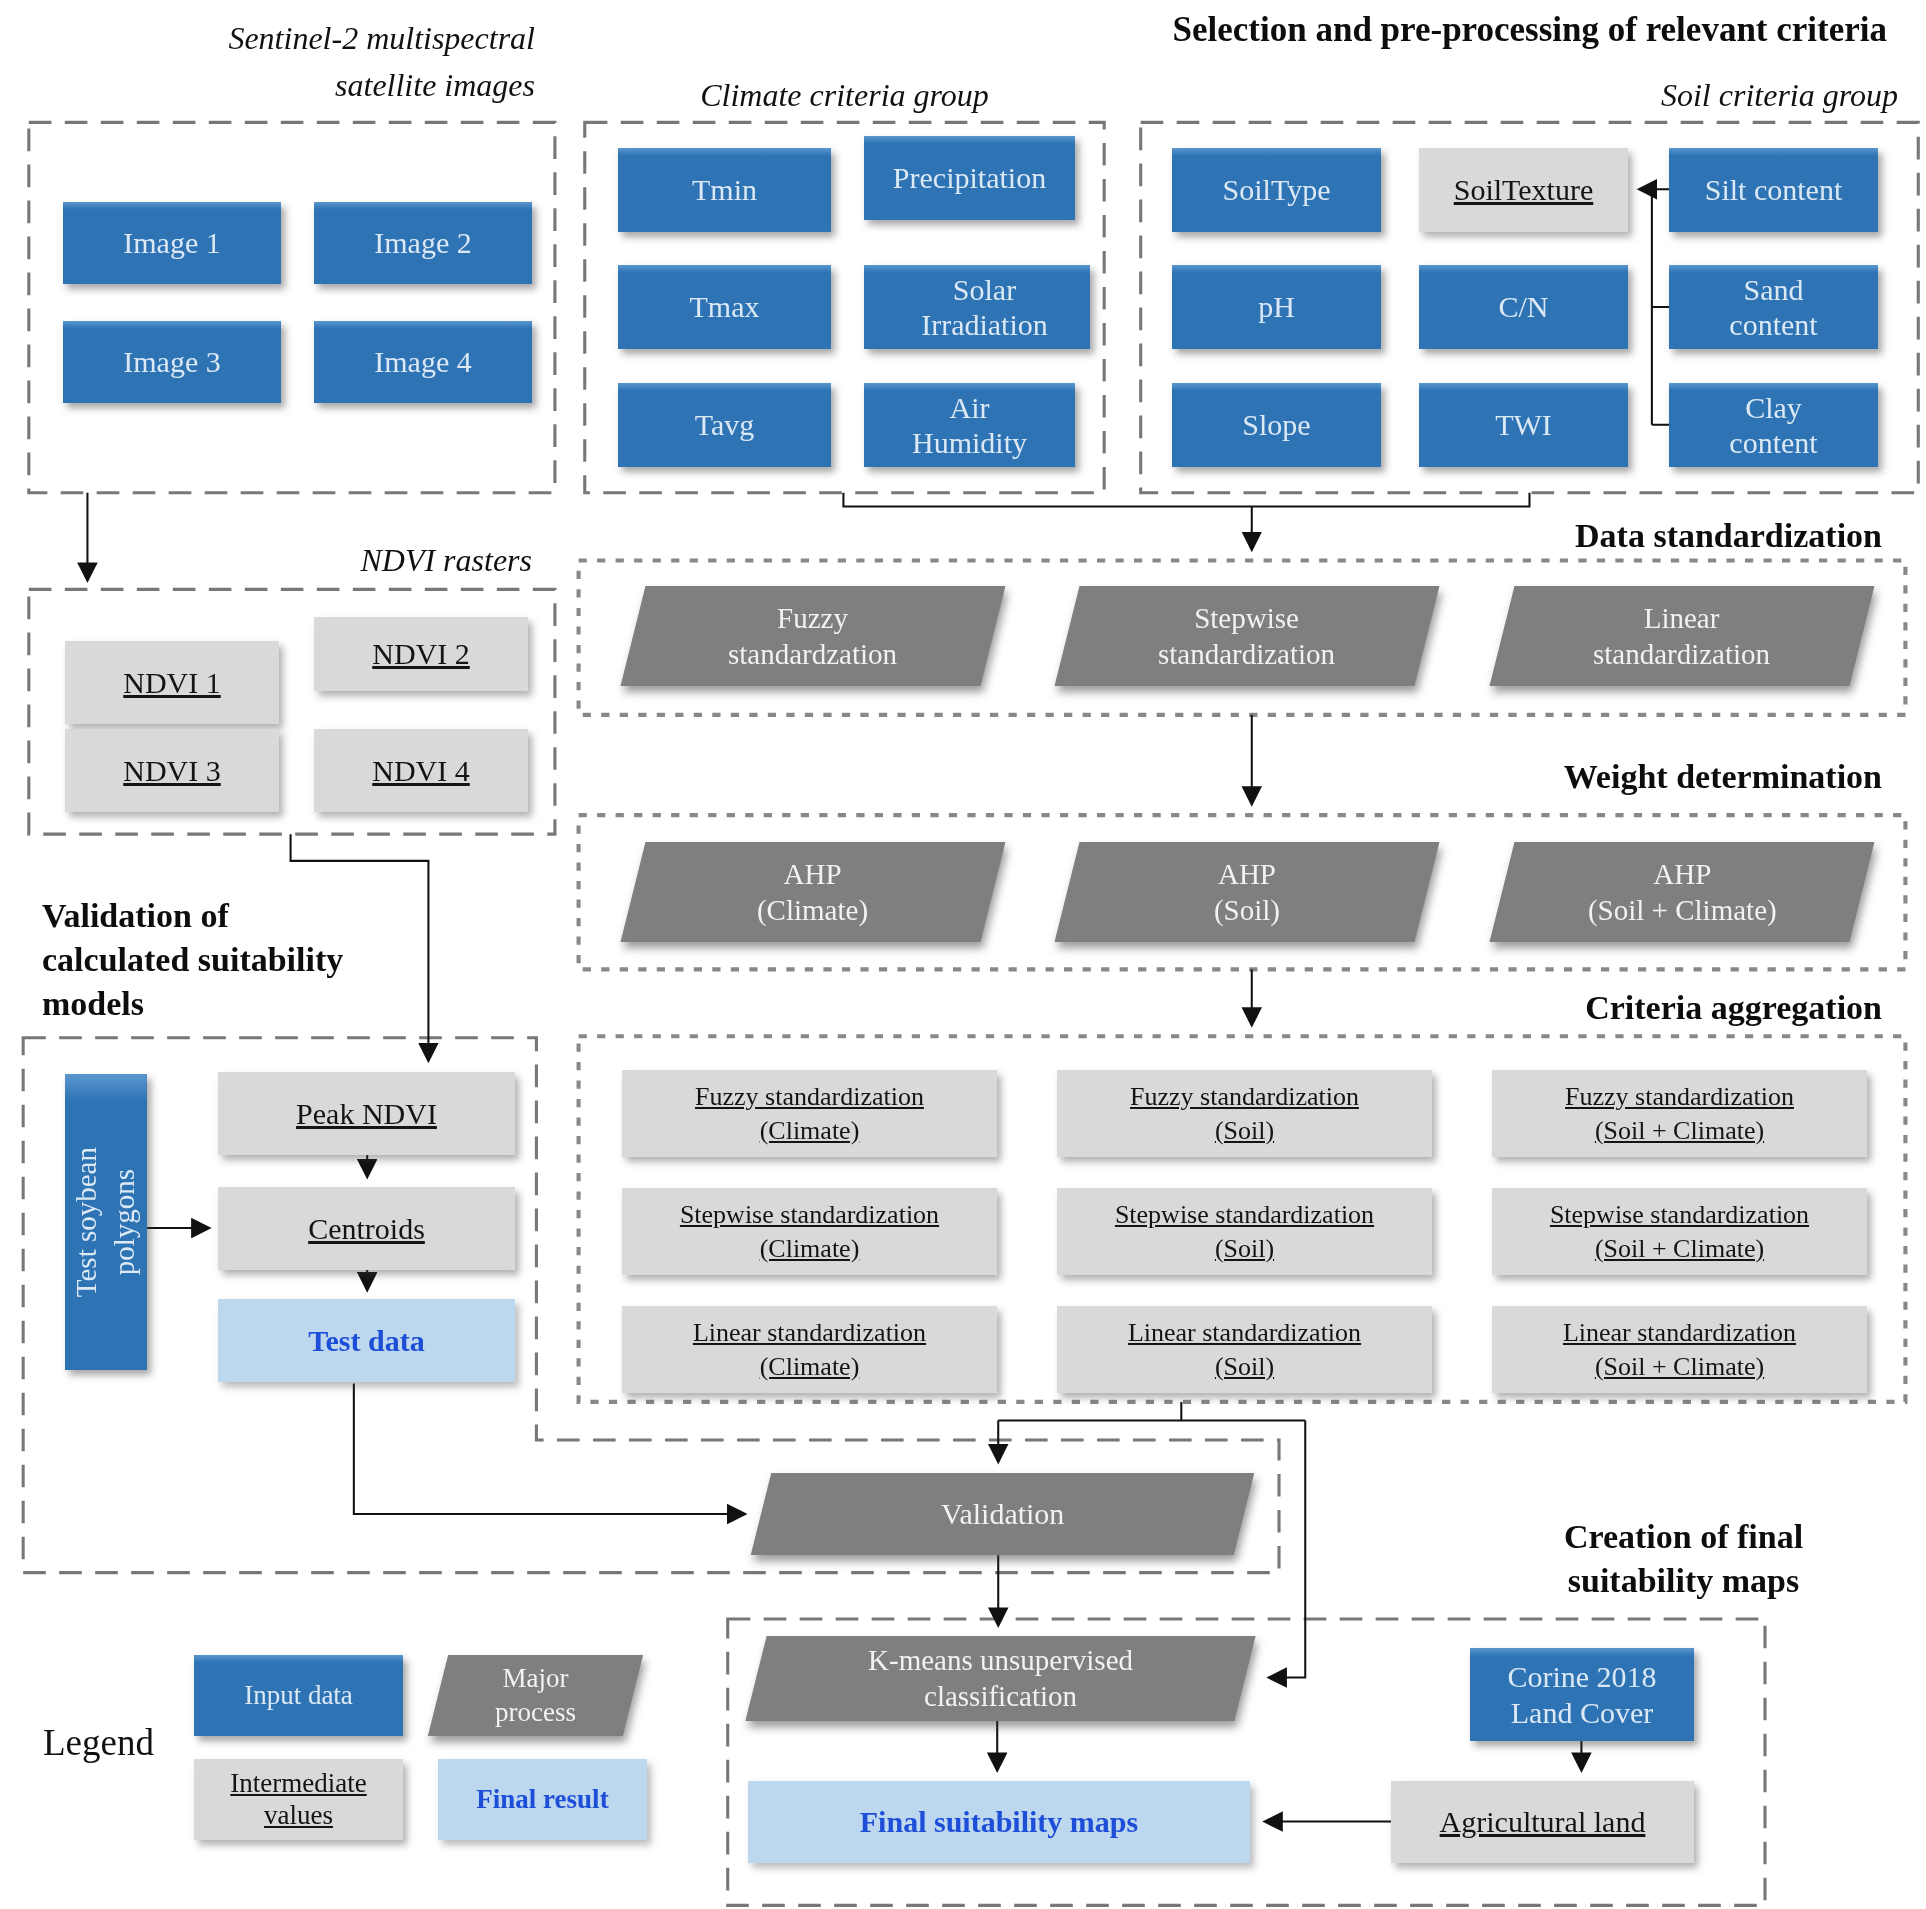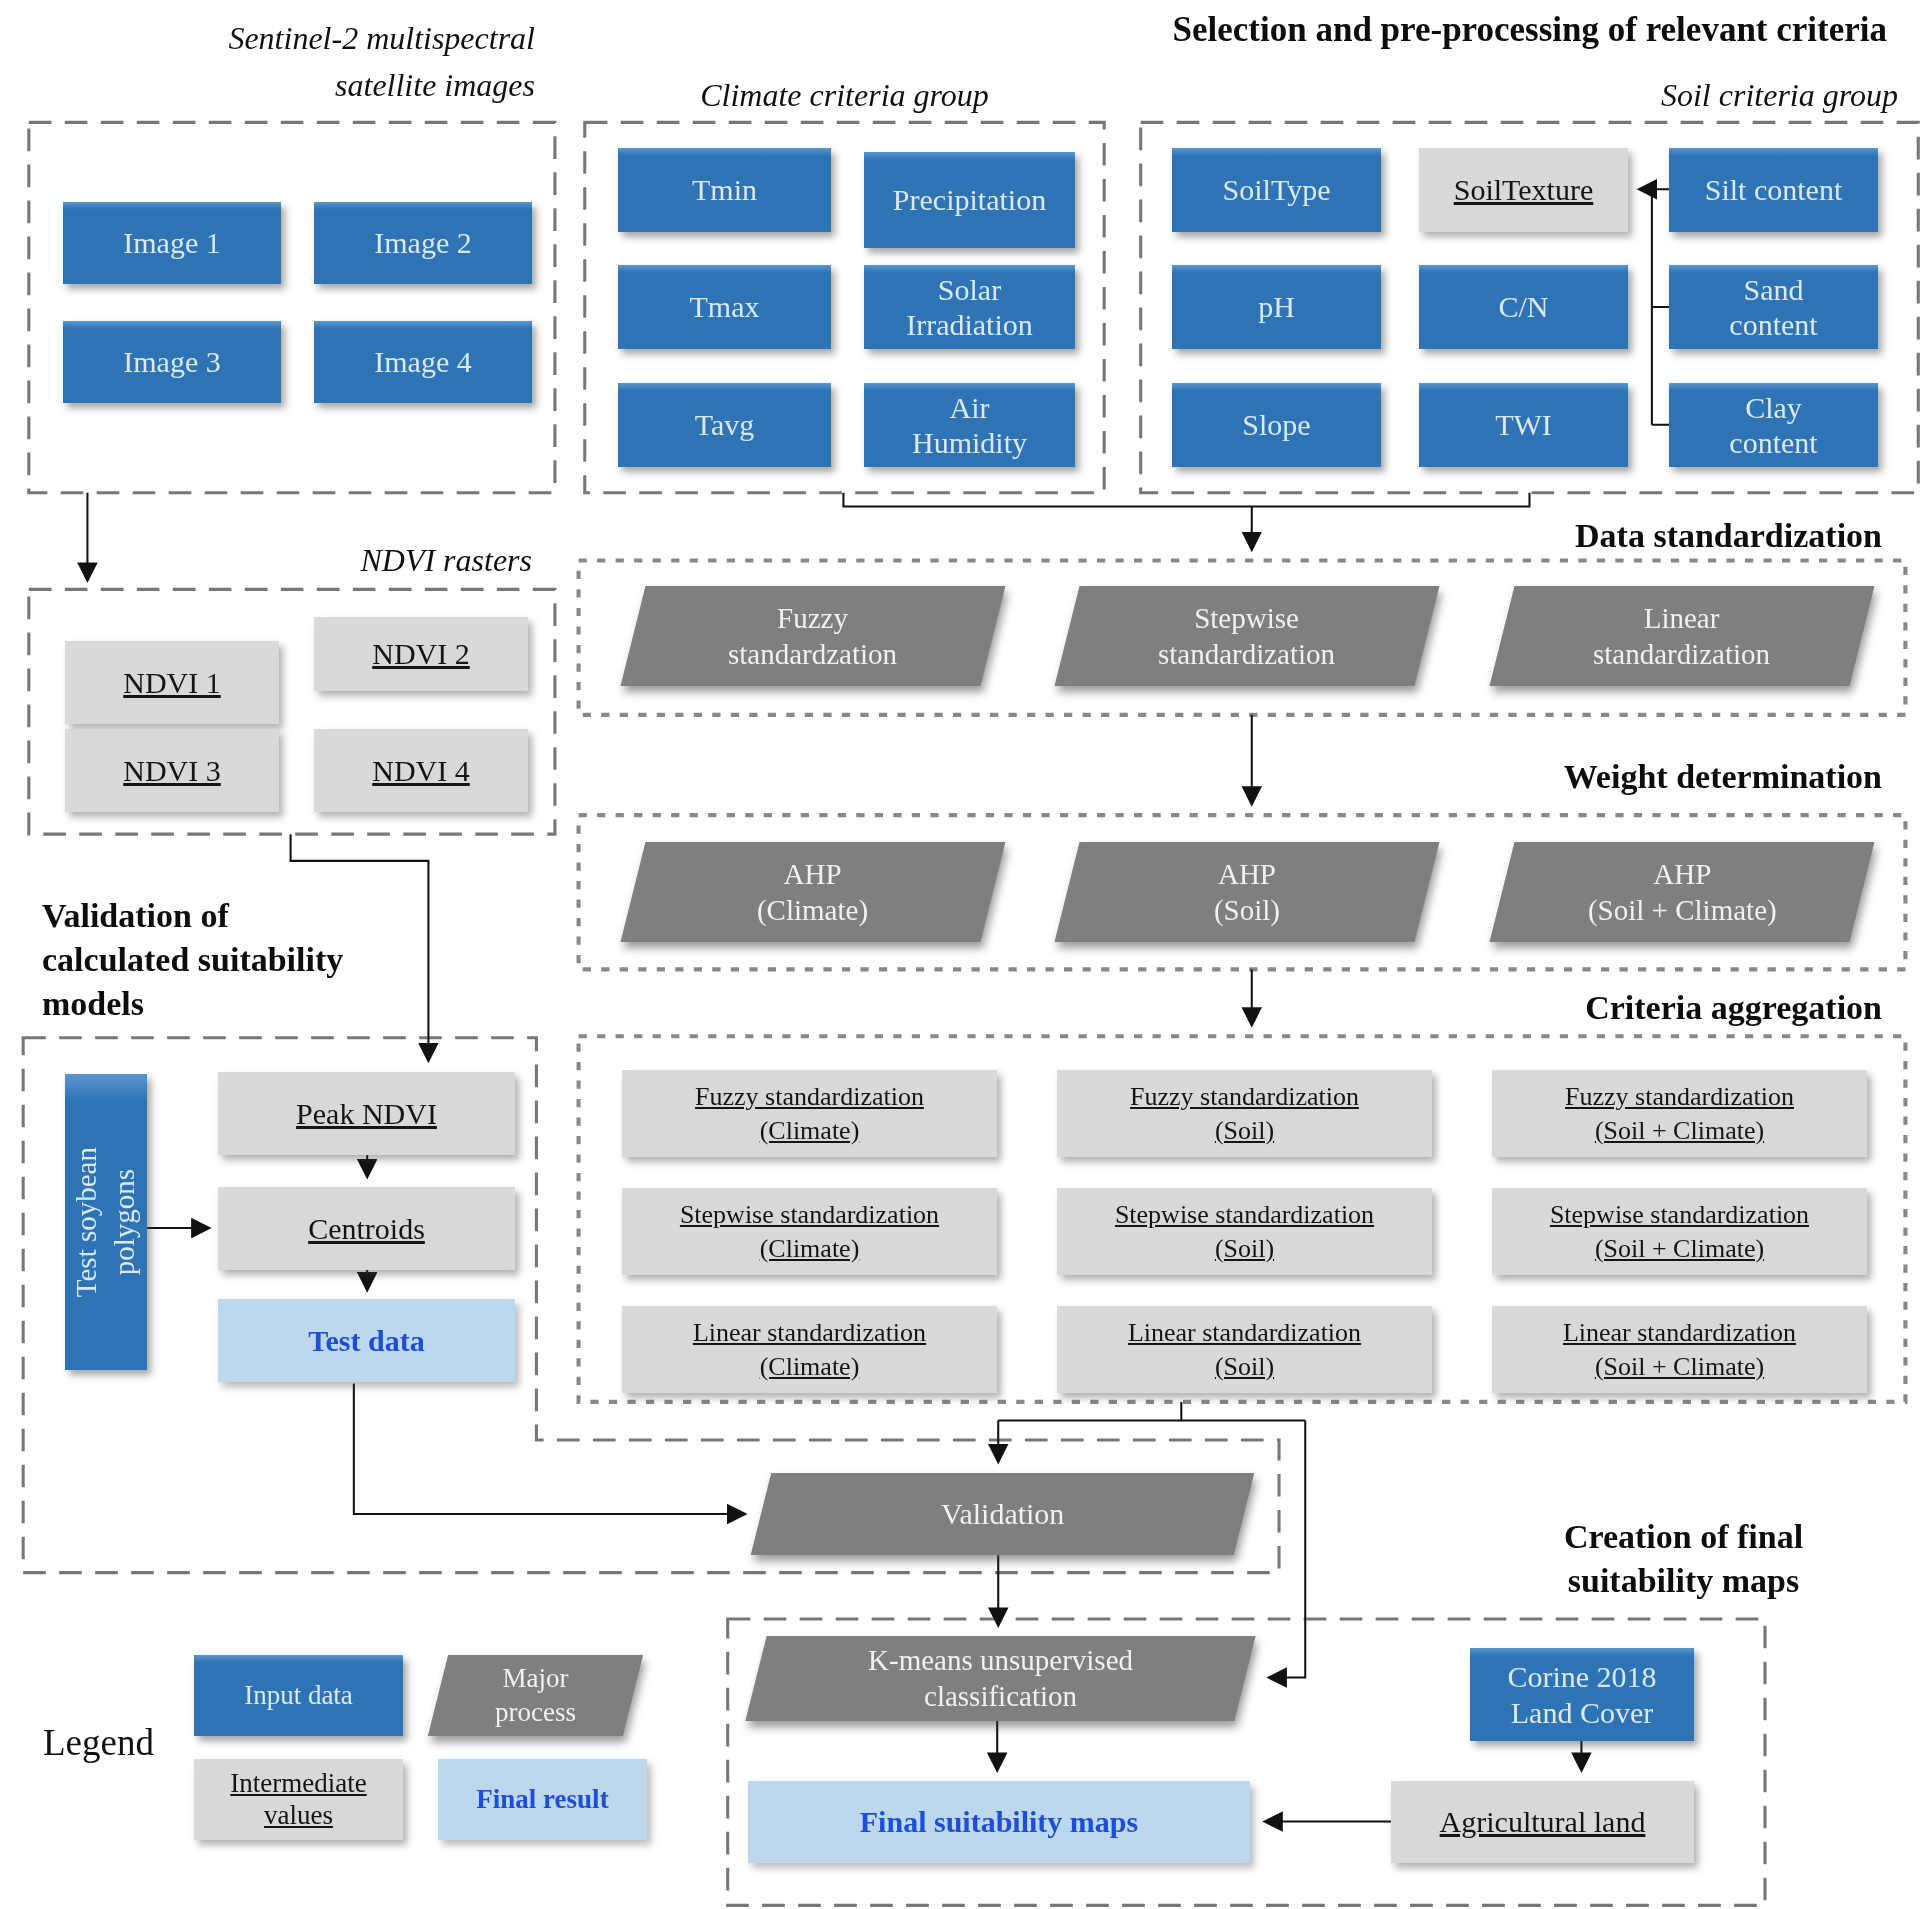--- a/index.html
+++ b/index.html
@@ -126,23 +126,23 @@
 suitability maps</div>
 
   <div class="abs" style="left:43px;top:1721px;font-size:37px;color:#111;">Legend</div>
 
   <div class="node blue" style="left:63px;top:202px;width:218px;height:82px;">Image 1</div>
   <div class="node blue" style="left:314px;top:202px;width:218px;height:82px;">Image 2</div>
   <div class="node blue" style="left:63px;top:321px;width:218px;height:82px;">Image 3</div>
   <div class="node blue" style="left:314px;top:321px;width:218px;height:82px;">Image 4</div>
 
   <div class="node blue" style="left:618px;top:148px;width:213px;height:84px;">Tmin</div>
-  <div class="node blue" style="left:864px;top:152px;width:211px;height:96px;">Precipitation</div>
+  <div class="node blue" style="left:864px;top:136px;width:211px;height:84px;">Precipitation</div>
   <div class="node blue" style="left:618px;top:265px;width:213px;height:84px;">Tmax</div>
-  <div class="node blue pre" style="left:864px;top:265px;width:211px;height:84px;">Solar
+  <div class="node blue pre" style="left:864px;top:265px;width:211px;height:84px;padding-left:15px;">Solar
 Irradiation</div>
   <div class="node blue" style="left:618px;top:383px;width:213px;height:84px;">Tavg</div>
   <div class="node blue pre" style="left:864px;top:383px;width:211px;height:84px;">Air
 Humidity</div>
 
   <div class="node blue" style="left:1172px;top:148px;width:209px;height:84px;">SoilType</div>
   <div class="node graybox" style="left:1419px;top:148px;width:209px;height:84px;">SoilTexture</div>
   <div class="node blue" style="left:1669px;top:148px;width:209px;height:84px;">Silt content</div>
   <div class="node blue" style="left:1172px;top:265px;width:209px;height:84px;">pH</div>
   <div class="node blue" style="left:1419px;top:265px;width:209px;height:84px;">C/N</div>

